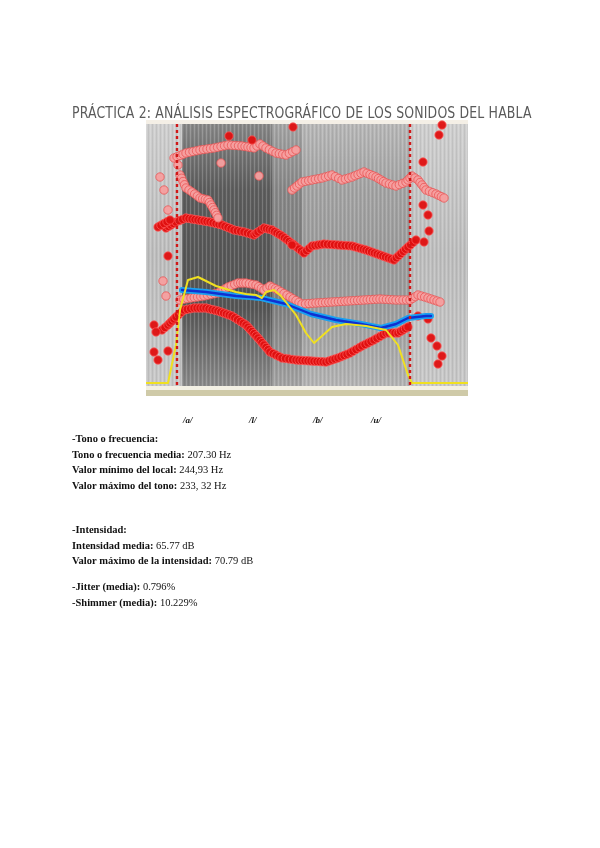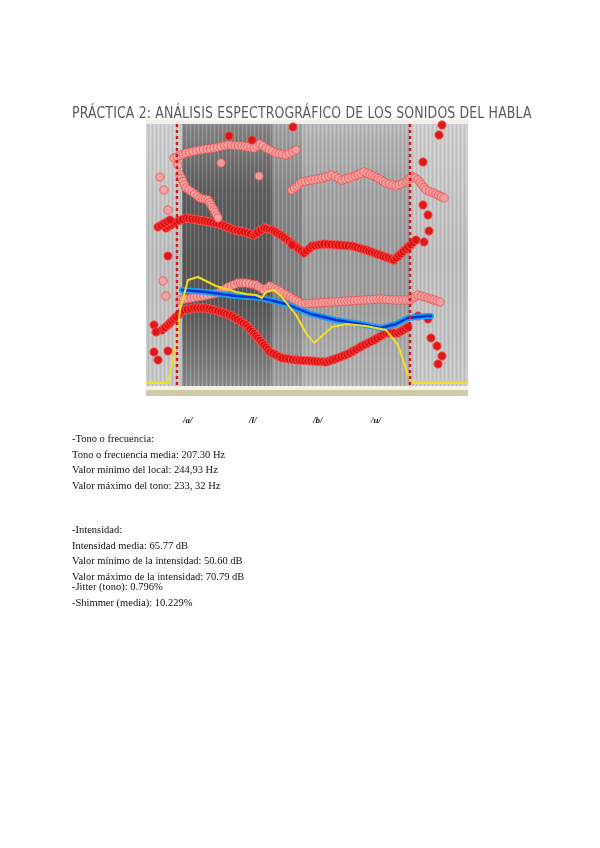--- a/index.html
+++ b/index.html
@@ -18,21 +18,21 @@
   .phon {
     position: absolute; top: 415px;
     font-family: "Liberation Serif", serif; font-size: 9px; font-weight: bold;
     font-style: italic; color: #111;
   }
   .info {
     position: absolute; left: 72px;
     font-family: "Liberation Serif", serif; font-size: 10.5px; color: #111;
     line-height: 15.5px; white-space: nowrap;
   }
-  .info b { font-weight: normal; }
+  .info b { font-weight: bold; }
   .info .row { height: 15.5px; }
 </style>
 </head>
 <body>
 
 <h1 class="page-title">PRÁCTICA 2: ANÁLISIS ESPECTROGRÁFICO DE LOS SONIDOS DEL HABLA</h1>
 
 <div class="figure">
   <svg id="spec" viewBox="0 0 322 276" xmlns="http://www.w3.org/2000/svg">
     <defs>
@@ -500,20 +500,19 @@
 <div class="info" style="top:431px;">
   <div class="row"><b>-Tono o frecuencia:</b></div>
   <div class="row"><b>Tono o frecuencia media:</b><span> 207.30 Hz</span></div>
   <div class="row"><b>Valor mínimo del local:</b><span> 244,93 Hz</span></div>
   <div class="row"><b>Valor máximo del tono:</b><span> 233, 32 Hz</span></div>
 </div>
 
 <div class="info" style="top:506px;margin-top:16px;">
   <div class="row"><b>-Intensidad:</b></div>
   <div class="row"><b>Intensidad media:</b><span> 65.77 dB</span></div>
-  <div class="row"><b>Valor mínimo de la intensidad:</b><span> 50.60 dB</span></div>
   <div class="row"><b>Valor máximo de la intensidad:</b><span> 70.79 dB</span></div>
 </div>
 
 <div class="info" style="top:579px;">
-  <div class="row"><b>-Jitter (tono):</b><span> 0.796%</span></div>
+  <div class="row"><b>-Jitter (media):</b><span> 0.796%</span></div>
   <div class="row"><b>-Shimmer (media):</b><span> 10.229%</span></div>
 </div>
 
 </body></html>

